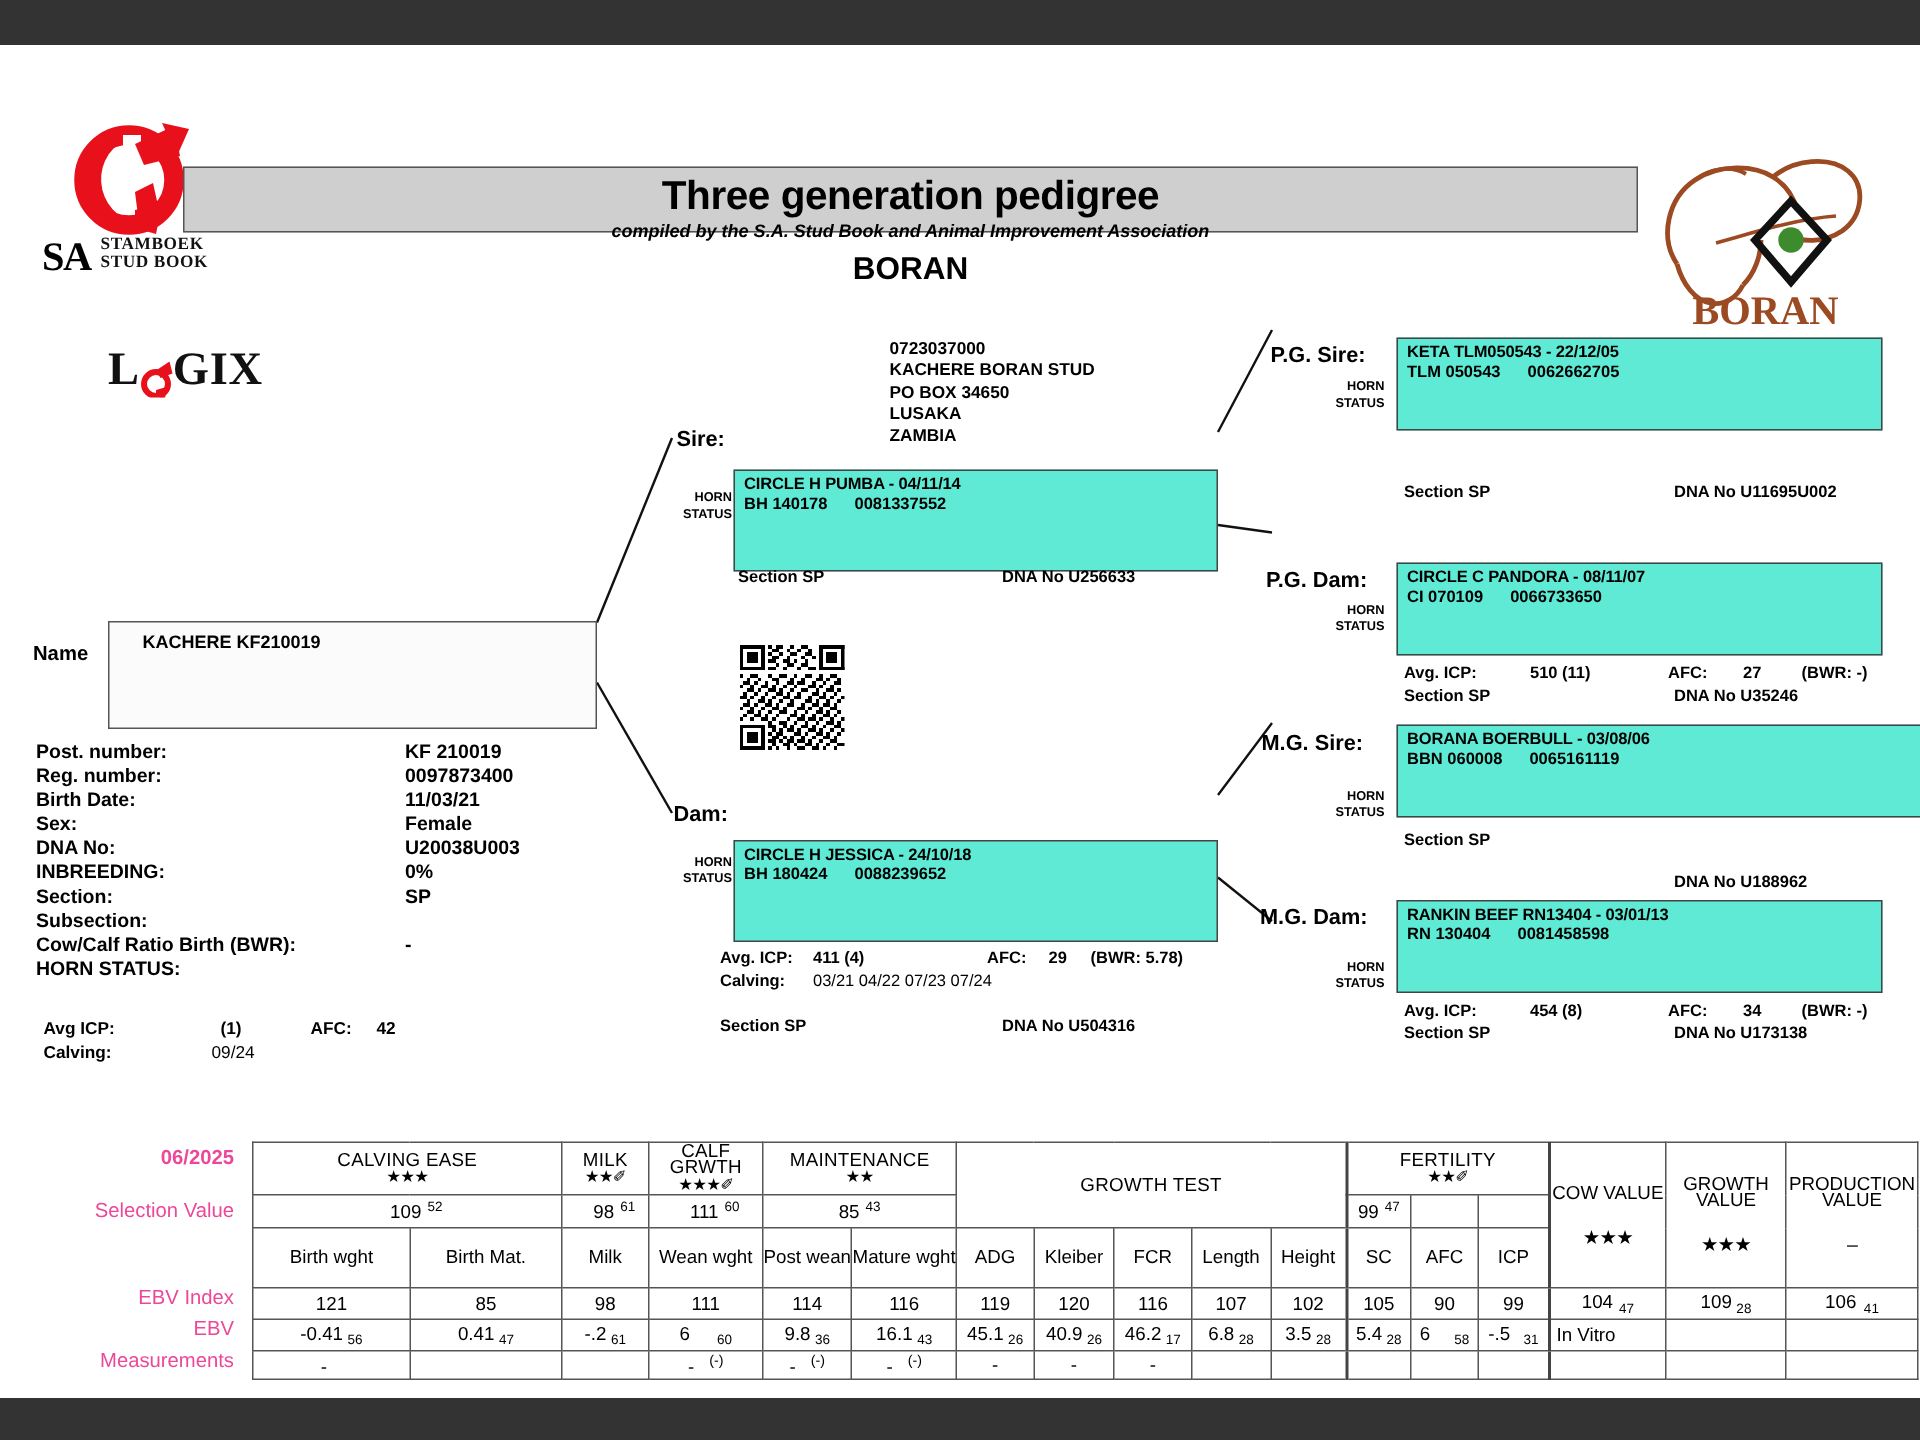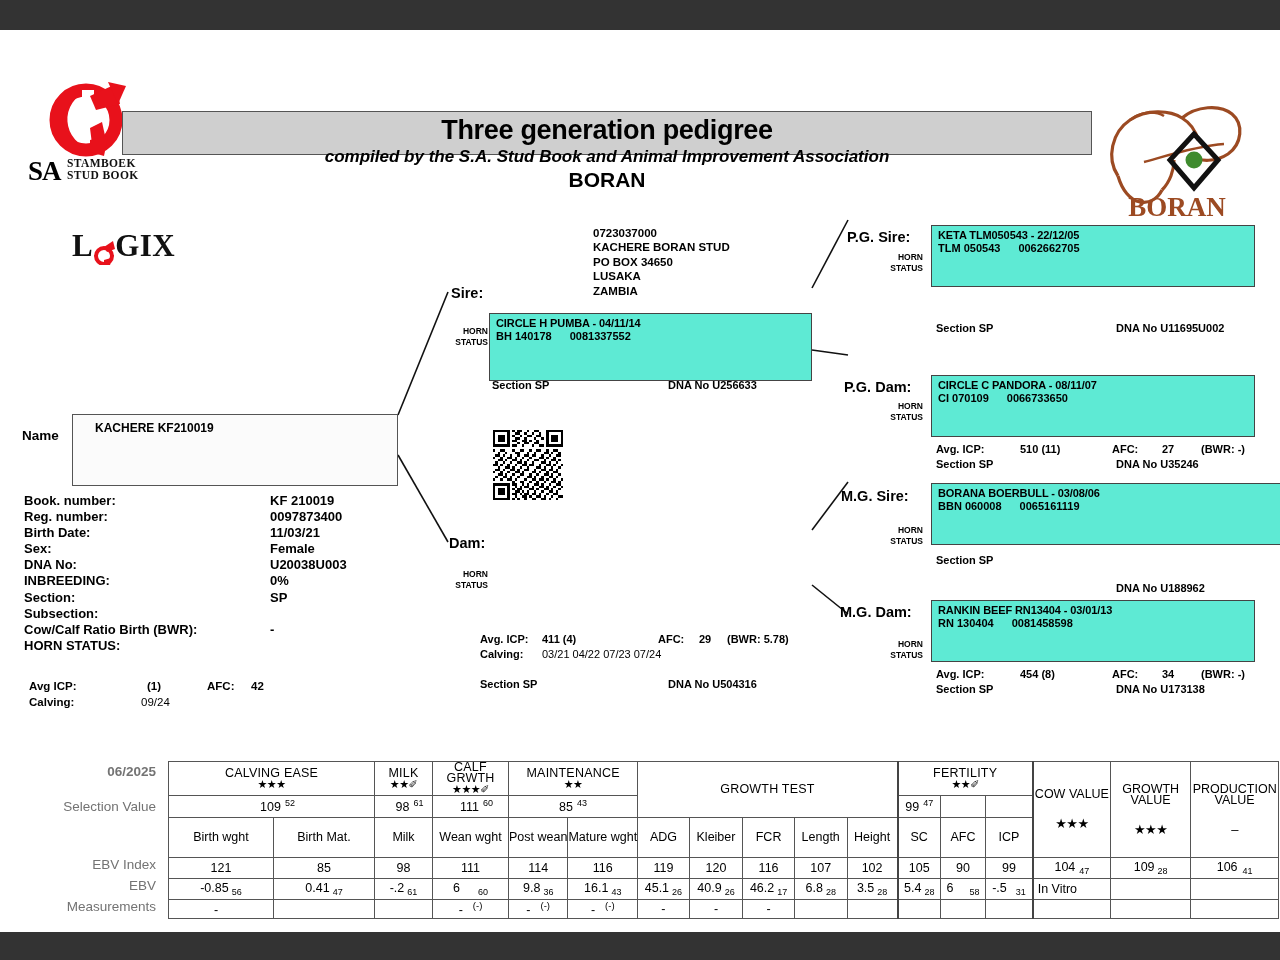--- a/index.html
+++ b/index.html
@@ -48,21 +48,21 @@
   .title-box {
     position: absolute; left: 122px; top: 81px; width: 970px; height: 44px;
     background: #cfcfcf; border: 1.5px solid #555;
     text-align: center;
   }
   .title-main {
     font-size: 27px; font-weight: 700; color: #000; margin-top: 3px;
     letter-spacing: -.3px;
   }
   .title-sub {
-    font-size: 17px; font-style: italic; font-weight: 600; color: #000; margin-top: 1px;
+    font-size: 12px; font-style: italic; font-weight: 600; color: #000; margin-top: 1px;
   }
   .breed {
     position: absolute; left: 122px; top: 138px; width: 970px;
     text-align: center; font-size: 21px; font-weight: 700; color: #000;
   }
   .boran-logo { position: absolute; left: 1096px; top: 68px; width: 160px; height: 125px; }
   .boran-word {
     position: absolute; left: 1098px; top: 162px; width: 158px; text-align: center;
     font-family: "Liberation Serif", serif; font-size: 27px; font-weight: 700;
     color: #9c4a22; letter-spacing: 0px;
@@ -129,21 +129,21 @@
   .selv { height: 22px; font-size: 16px; text-align: left; padding-left: 12px !important; position: relative; }
   .selv .sup { font-size: 9px; vertical-align: super; margin-left: 4px; }
   .selv.ctr { text-align: center; padding-left: 0 !important; }
   .colh { height: 40px; font-size: 11.5px; line-height: 13px; }
   .idx { height: 21px; font-size: 14px; }
   .ebvr { height: 21px; font-size: 14px; position: relative; }
   .ebvr .sup { font-size: 9px; vertical-align: sub; margin-left: 3px; }
   .meas { height: 19px; font-size: 11px; }
   .meas .par { font-size: 9.5px; margin-left: 10px; vertical-align: super; }
   .rowlabels { position: absolute; left: 0; top: 731px; width: 162px; text-align: right; }
-  .rl { font-size: 13.5px; color: #737373; position: absolute; right: 6px; }
+  .rl { font-size: 13.5px; color: #ec4899; position: absolute; right: 6px; }
   .rl.b { font-weight: 700; }
   .valstars { font-size: 13px; letter-spacing: -.5px; }
   .cvh { font-size: 9px; line-height: 11px; }
   .invitro { text-align: left !important; padding-left: 4px !important; font-size: 13px; }
 </style>
 </head>
 <body>
 
 <div class="bar-top"></div>
 <div class="bar-bottom"></div>
@@ -228,21 +228,21 @@
     <div>ZAMBIA</div>
   </div>
 
   <div class="name-label">Name</div>
   <div class="name-box">
     <div class="val">KACHERE KF210019</div>
   </div>
 
   <div class="details">
     <div class="d-row">
-        <span class="k">Book. number:</span>
+        <span class="k">Post. number:</span>
         <span class="v">KF  210019</span>
       </div>
     <div class="d-row">
         <span class="k">Reg. number:</span>
         <span class="v">0097873400</span>
       </div>
     <div class="d-row">
         <span class="k">Birth Date:</span>
         <span class="v">11/03/21</span>
       </div>
@@ -523,20 +523,24 @@
     <div class="l2"><span>BH  140178</span><span class="sp"></span><span>0081337552</span></div>
   </div>
   <div class="undertxt" style="left:492px; top:349px;">Section SP</div>
   <div class="undertxt" style="left:668px; top:349px;">DNA No U256633</div>
 
   <div class="pedlabel" style="left:449px; top:505px;">Dam:</div>
   <div class="hs" style="left:436px; top:539px;">
     <span>HORN</span><br>
     <span>STATUS</span>
   </div>
+  <div class="pbox" style="left:489px; top:530px; width:323px; height:68px;">
+    <div class="l1">CIRCLE H JESSICA - 24/10/18</div>
+    <div class="l2"><span>BH  180424</span><span class="sp"></span><span>0088239652</span></div>
+  </div>
   <div class="stat-row" style="left:480px; top:603px; width:340px; height:14px;">
     <span style="left:0">Avg. ICP:</span>
     <span style="left:62px">411 (4)</span>
     <span style="left:178px">AFC:</span>
     <span style="left:219px">29</span>
     <span style="left:247px">(BWR: 5.78)</span>
   </div>
   <div class="stat-row" style="left:480px; top:618px; width:340px; height:14px;">
     <span style="left:0">Calving:</span>
     <span style="left:62px; font-weight:400">03/21 04/22 07/23 07/24</span>
@@ -720,21 +724,21 @@
       </td>
       <td class="idx">
         <span>109</span><span class="sup" style="font-size:9px;vertical-align:sub;margin-left:3px">28</span>
       </td>
       <td class="idx">
         <span>106</span><span class="sup" style="font-size:9px;vertical-align:sub;margin-left:5px">41</span>
       </td>
     </tr>
 
     <tr>
-      <td class="ebvr"><span>-0.85</span><span class="sup">56</span></td>
+      <td class="ebvr"><span>-0.41</span><span class="sup">56</span></td>
       <td class="ebvr"><span>0.41</span><span class="sup">47</span></td>
       <td class="ebvr"><span>-.2</span><span class="sup">61</span></td>
       <td class="ebvr"><span>6</span><span class="sup" style="margin-left:18px">60</span></td>
       <td class="ebvr"><span>9.8</span><span class="sup">36</span></td>
       <td class="ebvr"><span>16.1</span><span class="sup">43</span></td>
       <td class="ebvr"><span>45.1</span><span class="sup">26</span></td>
       <td class="ebvr"><span>40.9</span><span class="sup">26</span></td>
       <td class="ebvr"><span>46.2</span><span class="sup">17</span></td>
       <td class="ebvr"><span>6.8</span><span class="sup">28</span></td>
       <td class="ebvr" style="border-right:2px solid #444"><span>3.5</span><span class="sup">28</span></td>

